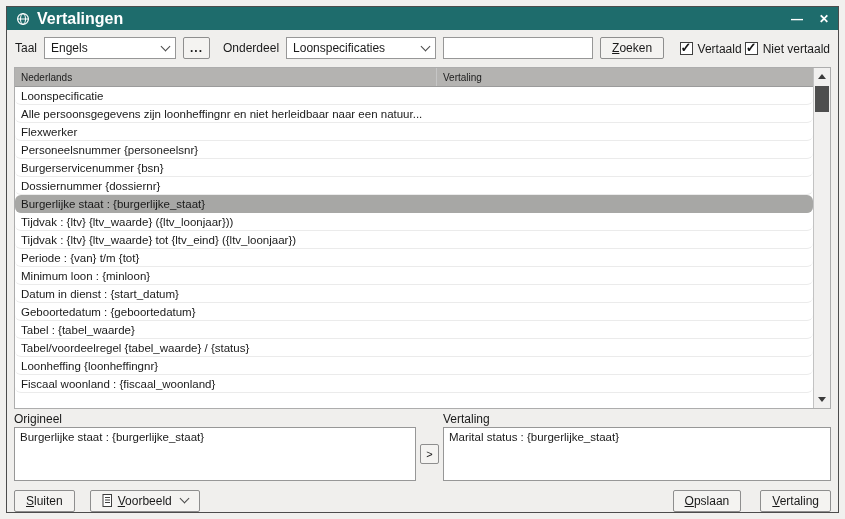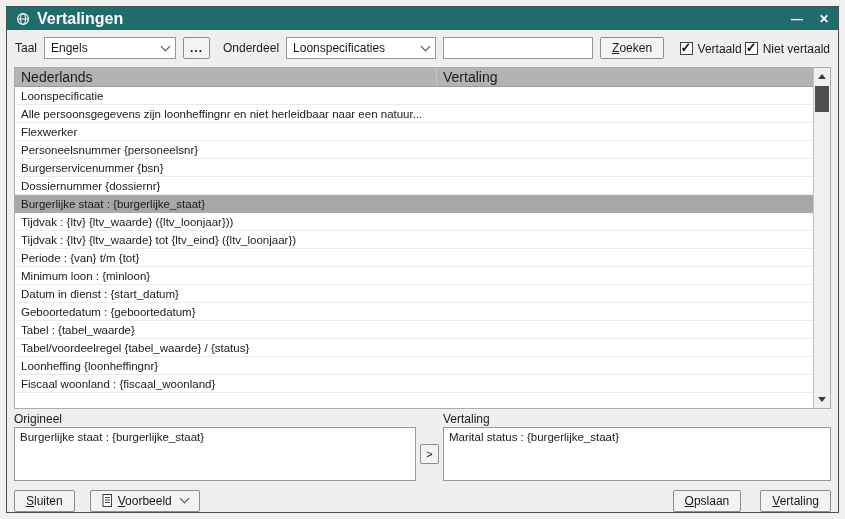--- a/index.html
+++ b/index.html
@@ -52,27 +52,27 @@
   .cb { width:13px; height:13px; background:#fff; border:1px solid #3f3f3f; position:relative; flex:0 0 auto; }
   .cb.checked::after { content:"✓"; position:absolute; left:0; top:-3px; font-size:13px; font-weight:bold; color:#141414; }
   
   .table-wrap {
     margin:1px 7px 0 7px; height:342px; border:1px solid #adadad;
     display:flex; background:#fff; flex:0 0 auto; overflow:hidden;
   }
   .grid { flex:1 1 auto; display:flex; flex-direction:column; overflow:hidden; }
   .thead {
     height:19px; flex:0 0 auto; background:#b4b3b1; border-bottom:1px solid #9b9b9b;
-    display:flex; align-items:center; font-size:14px; color:#1c1c1c;
+    display:flex; align-items:center; font-size:10px; color:#1c1c1c;
   }
   .th1 { width:422px; padding-left:6px; border-right:1px solid #c6c6c6; height:100%; display:flex; align-items:center; }
   .th2 { flex:1; padding-left:6px; }
   .trow {
     height:18px; flex:0 0 auto; display:flex; align-items:center;
-    border-bottom:1px solid #ebebeb; font-size:11.5px; background:#fff;
+    border-bottom:1px solid #ebebeb; font-size:11.5px; background:#fff;border-radius:6px;
   }
   .trow.selected { background:#a7a7a5; border-bottom-color:#a7a7a5; }
   .cell { white-space:nowrap; overflow:hidden; }
   .c1 { width:422px; padding-left:6px; }
   .c2 { flex:1; padding-left:6px; }
   
   .sbar { width:17px; flex:0 0 auto; background:#f1f0ef; border-left:1px solid #c2c2c2; position:relative; }
   .sb-btn { position:absolute; left:0; width:16px; height:17px; display:flex; align-items:center; justify-content:center; }
   .sb-up { top:0; }
   .sb-down { bottom:0; }

